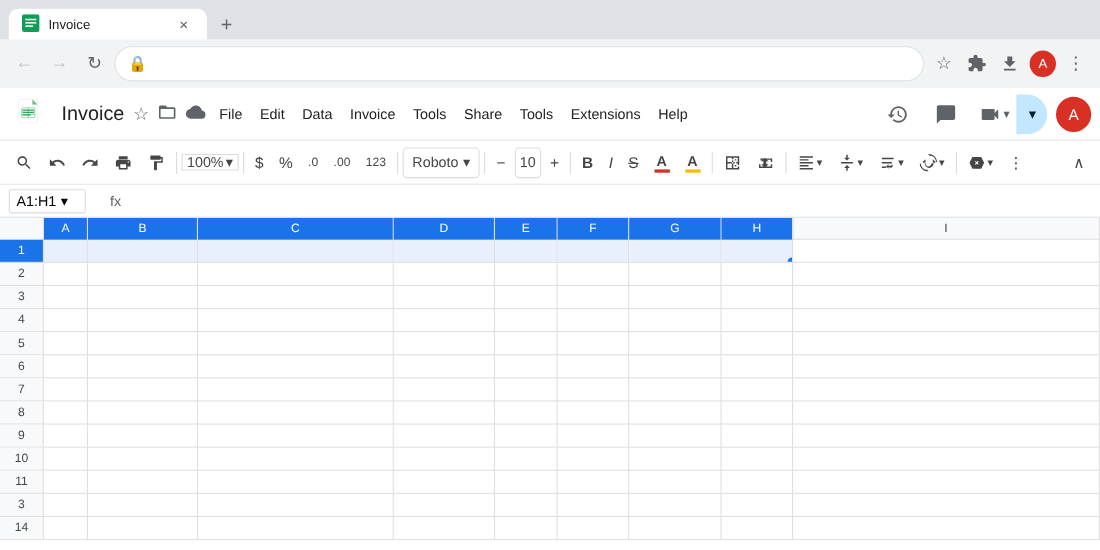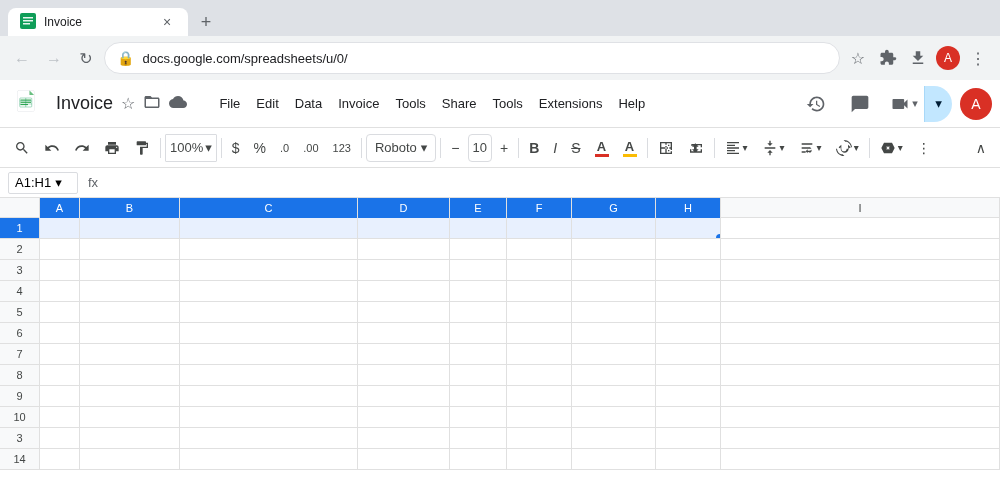--- a/index.html
+++ b/index.html
@@ -16,38 +16,38 @@
     .address-bar { flex: 1; height: 32px; border-radius: 16px; background: #fff; border: 1px solid #dfe1e5; display: flex; align-items: center; padding: 0 12px; gap: 8px; font-size: 13px; color: #202124; }
     .address-lock { color: #5f6368; font-size: 14px; }
     .address-text { flex: 1; font-size: 13px; color: #202124; }
     .nav-actions { display: flex; gap: 2px; }
 
     
     .app-header { display: flex; align-items: center; padding: 4px 8px; background: #fff; height: 48px; gap: 4px; border-bottom: 1px solid #e0e0e0; }
     .app-logo { width: 40px; height: 40px; display: flex; align-items: center; justify-content: center; }
     .app-logo-svg { width: 30px; height: 30px; }
     .app-title-area { display: flex; flex-direction: column; margin-left: 4px; }
-    .menu-bar { display: flex; align-items: center; margin-left: 20px; }
+    .menu-bar { display: flex; align-items: center; margin-left: 0; }
     .menu-item { padding: 4px 8px; font-size: 13px; color: #202124; cursor: pointer; border-radius: 4px; }
     .header-actions { margin-left: auto; display: flex; align-items: center; gap: 8px; }
     .header-icon-btn { width: 36px; height: 36px; display: flex; align-items: center; justify-content: center; border-radius: 50%; cursor: pointer; color: #5f6368; font-size: 18px; border: none; background: none; }
     .share-btn { display: flex; align-items: center; gap: 6px; background: #c2e7ff; color: #001d35; border: none; border-radius: 20px; padding: 8px 16px; cursor: pointer; font-size: 14px; font-weight: 500; height: 36px; }
     .share-dropdown { width: 28px; height: 36px; background: #c2e7ff; border: none; border-left: 1px solid #a8d8f8; border-radius: 0 20px 20px 0; cursor: pointer; display: flex; align-items: center; justify-content: center; color: #001d35; margin-left: -6px; }
     .avatar { width: 32px; height: 32px; border-radius: 50%; background: #d93025; display: flex; align-items: center; justify-content: center; color: #fff; font-size: 14px; font-weight: 500; cursor: pointer; }
 
     
     .toolbar { display: flex; align-items: center; padding: 2px 8px; background: #fff; height: 40px; gap: 2px; border-bottom: 1px solid #e0e0e0; }
     .toolbar-btn { height: 28px; padding: 0 6px; display: flex; align-items: center; justify-content: center; border-radius: 4px; cursor: pointer; color: #444746; font-size: 14px; border: none; background: none; gap: 2px; }
     .toolbar-sep { width: 1px; height: 20px; background: #dadce0; margin: 0 2px; }
-    .zoom-control { display: flex; align-items: center; border: 1px solid #dadce0; border-radius: 1px; height: 28px; padding: 0 4px; font-size: 13px; color: #444746; gap: 2px; cursor: pointer; }
+    .zoom-control { display: flex; align-items: center; border: 1px solid #dadce0; border-radius: 1px; height: 15px; padding: 0 4px; font-size: 13px; color: #444746; gap: 2px; cursor: pointer; }
     .font-size-control { display: flex; align-items: center; border: 1px solid #dadce0; border-radius: 4px; height: 28px; padding: 0 4px; font-size: 13px; color: #444746; gap: 2px; }
     .font-family-select { display: flex; align-items: center; border: 1px solid #dadce0; border-radius: 4px; height: 28px; padding: 0 8px; font-size: 13px; color: #444746; gap: 4px; cursor: pointer; }
 
     
-    .formula-bar { display: flex; align-items: center; padding: 0 8px; background: #fff; height: 30px; border-bottom: 1px solid #e0e0e0; gap: 4px; }
+    .formula-bar { display: flex; align-items: center; padding: 0 8px; background: #fff; height: 30px; border-bottom: 1px solid #e0e0e0; gap: 16px; }
     .cell-ref { display: flex; align-items: center; border: 1px solid #dadce0; border-radius: 2px; height: 22px; padding: 0 6px; font-size: 13px; min-width: 70px; gap: 4px; }
     .fx-icon { color: #5f6368; font-size: 13px; margin: 0 6px; }
 
     
     .spreadsheet { display: flex; flex-direction: column; flex: 1; overflow: hidden; }
     .col-headers { display: flex; align-items: center; background: #f8f9fa; border-bottom: 1px solid #e0e0e0; height: 20px; }
     .row-header-space { width: 40px; min-width: 40px; border-right: 1px solid #e0e0e0; height: 20px; }
     .col-header { display: flex; align-items: center; justify-content: center; font-size: 11px; color: #444746; border-right: 1px solid #e0e0e0; height: 20px; font-weight: 500; }
     .col-header.selected { background: #1a73e8; color: #fff; }
     .grid-area { display: flex; flex-direction: column; }
@@ -88,21 +88,20 @@
     </div>
     <div class="tab-new">+</div>
   </div>
 
   <div class="nav-bar">
     <button class="nav-btn disabled">←</button>
     <button class="nav-btn disabled">→</button>
     <button class="nav-btn">↻</button>
     <div class="address-bar">
       <span class="address-lock">🔒</span>
-      <span class="address-text">docs.google.com/spreadsheets/u/0/</span>
     </div>
     <div class="nav-actions">
       <button class="nav-btn">☆</button>
       <button class="nav-btn">
         <svg width="18" height="18" viewBox="0 0 24 24" fill="#5f6368">
             <path d="M20.5 11H19V7c0-1.1-.9-2-2-2h-4V3.5C13 2.12 11.88 1 10.5 1S8 2.12 8 3.5V5H4c-1.1 0-1.99.9-1.99 2v3.8H3.5c1.49 0 2.7 1.21 2.7 2.7s-1.21 2.7-2.7 2.7H2V19c0 1.1.9 2 2 2h3.8v-1.5c0-1.49 1.21-2.7 2.7-2.7s2.7 1.21 2.7 2.7V21H17c1.1 0 2-.9 2-2v-4h1.5c1.38 0 2.5-1.12 2.5-2.5S21.88 11 20.5 11z"></path>
           </svg>
       </button>
       <button class="nav-btn">
         <svg width="18" height="18" viewBox="0 0 24 24" fill="#5f6368">
@@ -437,20 +436,32 @@
         <div class="cell col-b"></div>
         <div class="cell col-c"></div>
         <div class="cell col-d"></div>
         <div class="cell col-e"></div>
         <div class="cell col-f"></div>
         <div class="cell col-g"></div>
         <div class="cell col-h"></div>
         <div class="cell" style="flex: 1 1 0%;"></div>
       </div>
       <div class="grid-row">
+        <div class="row-header">11</div>
+        <div class="cell col-a"></div>
+        <div class="cell col-b"></div>
+        <div class="cell col-c"></div>
+        <div class="cell col-d"></div>
+        <div class="cell col-e"></div>
+        <div class="cell col-f"></div>
+        <div class="cell col-g"></div>
+        <div class="cell col-h"></div>
+        <div class="cell" style="flex: 1 1 0%;"></div>
+      </div>
+      <div class="grid-row">
         <div class="row-header">3</div>
         <div class="cell col-a"></div>
         <div class="cell col-b"></div>
         <div class="cell col-c"></div>
         <div class="cell col-d"></div>
         <div class="cell col-e"></div>
         <div class="cell col-f"></div>
         <div class="cell col-g"></div>
         <div class="cell col-h"></div>
         <div class="cell" style="flex: 1 1 0%;"></div>

